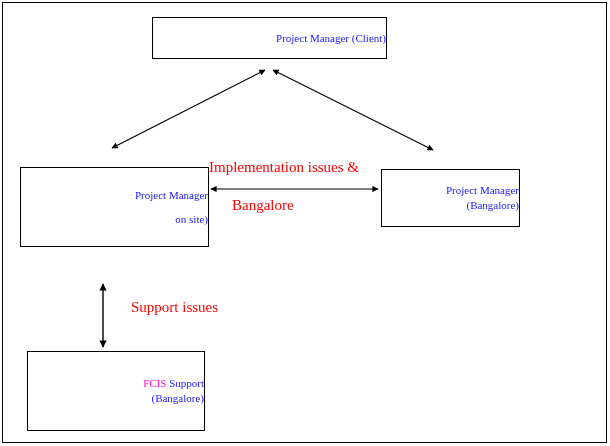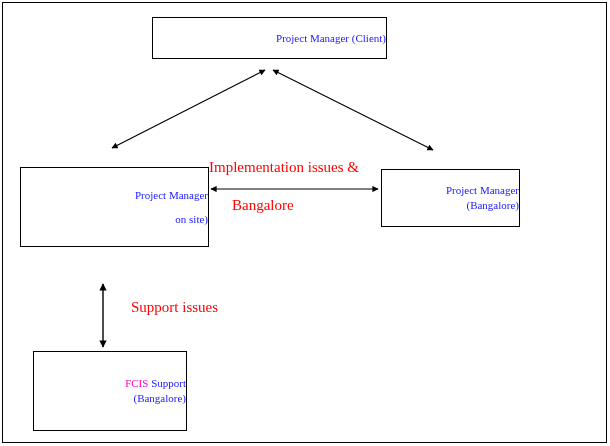--- a/index.html
+++ b/index.html
@@ -38,21 +38,21 @@
     color: #1a1aff;
     font-size: 11px;
     line-height: 1.32;
   }
   .node .ln { display: block; white-space: nowrap; }
   .node .spacer { height: 9px; }
 
   #node-client   { left: 152px; top: 17px;  width: 235px; height: 42px; }
   #node-impl     { left: 20px;  top: 167px; width: 189px; height: 80px; }
   #node-blr      { left: 381px; top: 169px; width: 139px; height: 58px; }
-  #node-fcis     { left: 33px;  top: 351px; width: 154px; height: 80px; }
+  #node-fcis     { left: 27px;  top: 351px; width: 178px; height: 80px; }
 
   .edge-label {
     position: absolute;
     color: #ff0000;
     font-size: 15px;
     white-space: nowrap;
     line-height: 1;
   }
   #label-impl-issues { left: 209px; top: 160px; }
   #label-reporting   { left: 232px; top: 198px; }

